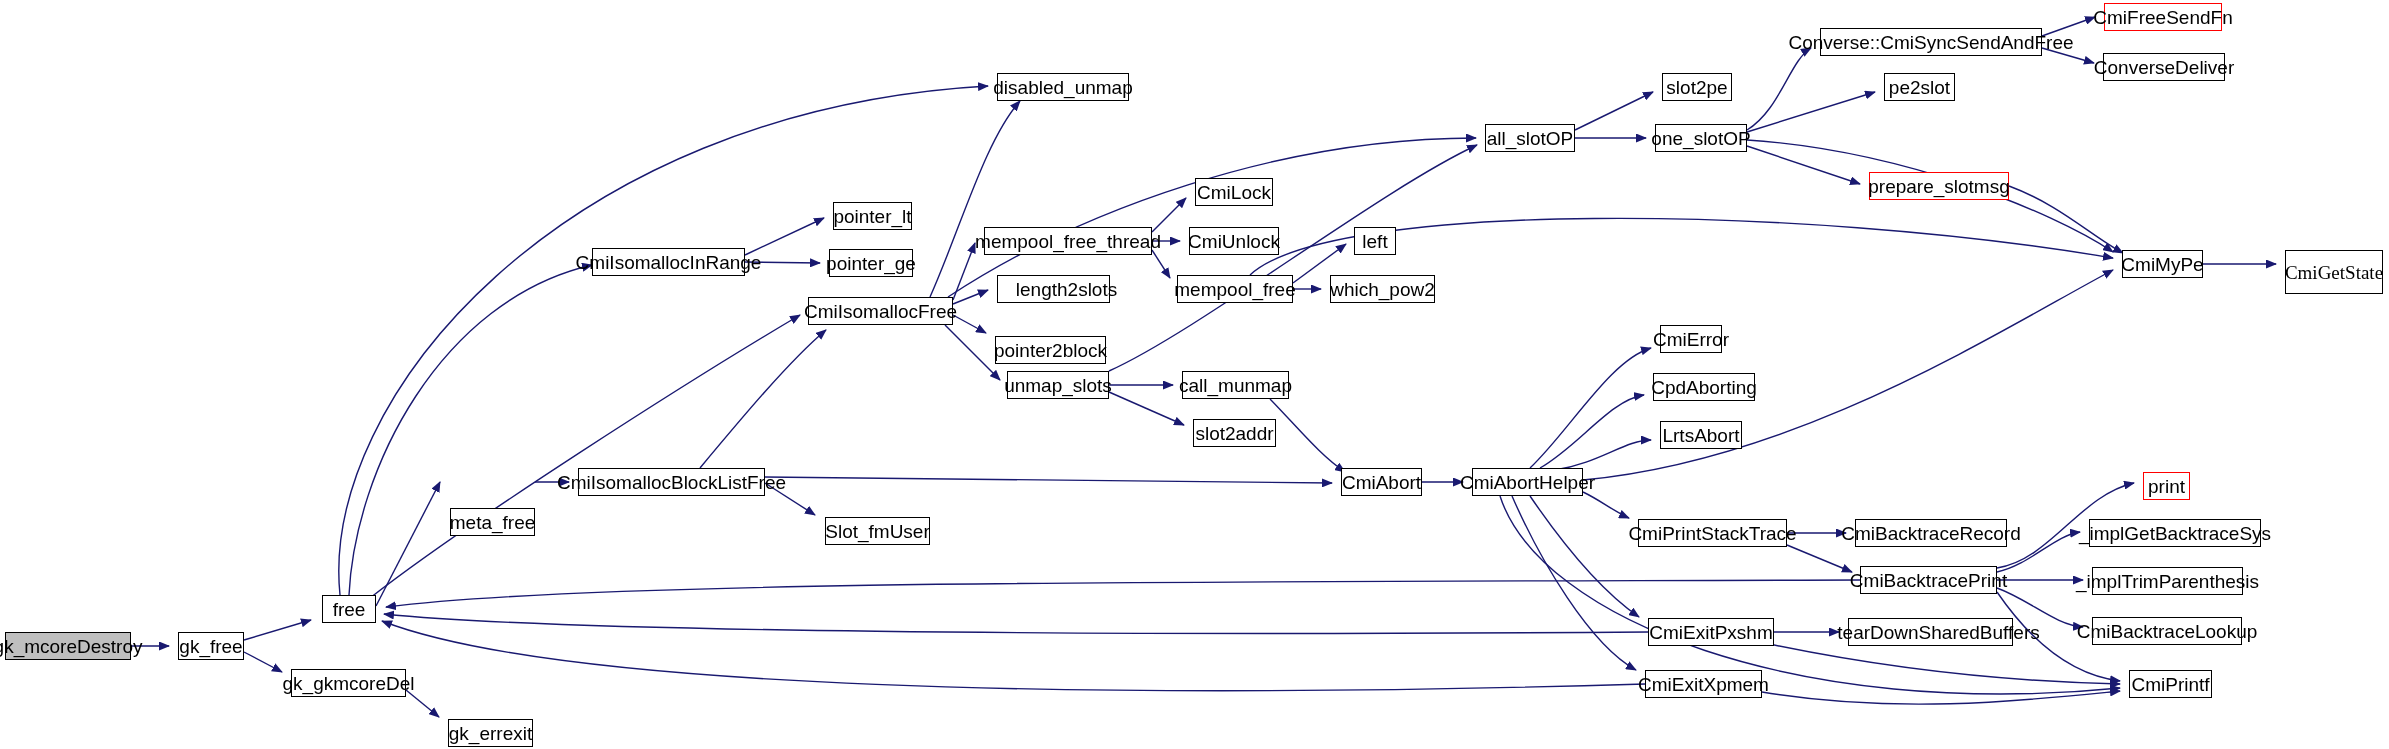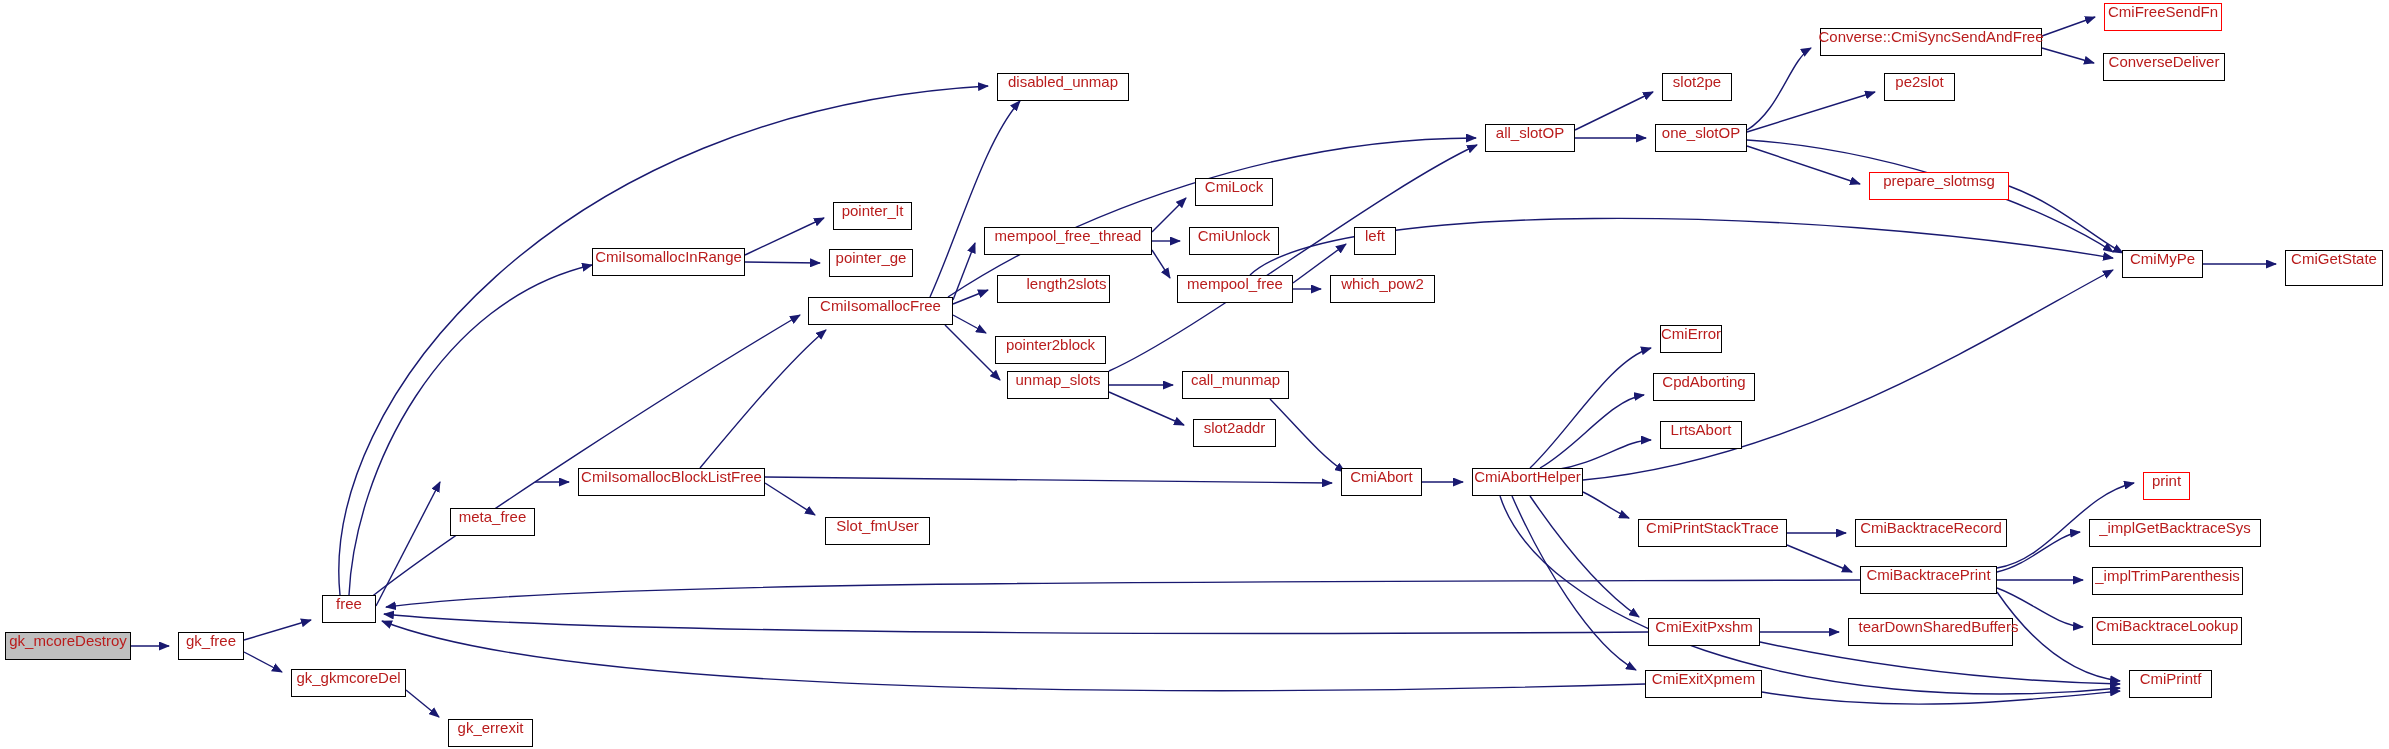--- a/index.html
+++ b/index.html
@@ -11,25 +11,25 @@
     background:#ffffff;
     font-family:"Liberation Sans","DejaVu Sans",sans-serif;
     overflow:hidden;
   }
   #edges{position:absolute;left:0;top:0;width:2389px;height:749px;}
   .node{
     position:absolute;
     box-sizing:border-box;
     border:1px solid #000000;
     background:#ffffff;
-    color:#b91c1c;
-    font-size:15px;
+    color:#000000;
+    font-size:19px;
     line-height:1;
     display:flex;
-    align-items:flex-start;
+    align-items:center;
     justify-content:center;
     white-space:nowrap;
     letter-spacing:0px;
     z-index:5;
   }
   .node.red{border-color:#ff0000;}
   .node.root{background:#bfbfbf;border-color:#000000;}
   .node span{display:block;transform:translateY(-0.5px);}
 </style>
 </head>
@@ -218,42 +218,42 @@
     </div>
     <div class="node red" style="left: 2104px; top: 3px; width: 118px; height: 28px;">
       <span>CmiFreeSendFn</span>
     </div>
     <div class="node" style="left: 2103px; top: 53px; width: 122px; height: 28px;">
       <span>ConverseDeliver</span>
     </div>
     <div class="node" style="left: 2122px; top: 250px; width: 81px; height: 28px;">
       <span>CmiMyPe</span>
     </div>
-    <div class="node" style="left: 2285px; top: 250px; width: 98px; height: 36px;">
+    <div class="node" style="left: 2285px; top: 250px; width: 98px; height: 44px; font-family: Liberation Serif, serif;">
       <span>CmiGetState</span>
     </div>
     <div class="node" style="left: 1660px; top: 325px; width: 62px; height: 28px;">
       <span>CmiError</span>
     </div>
     <div class="node" style="left: 1653px; top: 373px; width: 102px; height: 28px;">
       <span>CpdAborting</span>
     </div>
     <div class="node" style="left: 1660px; top: 421px; width: 82px; height: 28px;">
       <span>LrtsAbort</span>
     </div>
     <div class="node" style="left: 1638px; top: 519px; width: 149px; height: 28px;">
       <span>CmiPrintStackTrace</span>
     </div>
     <div class="node" style="left: 1855px; top: 519px; width: 152px; height: 28px;">
       <span>CmiBacktraceRecord</span>
     </div>
     <div class="node" style="left: 1860px; top: 566px; width: 137px; height: 28px;">
       <span>CmiBacktracePrint</span>
     </div>
-    <div class="node" style="left: 1648px; top: 618px; width: 112px; height: 28px;">
+    <div class="node" style="left: 1648px; top: 618px; width: 126px; height: 28px;">
       <span>CmiExitPxshm</span>
     </div>
     <div class="node" style="left: 1848px; top: 618px; width: 165px; height: 28px; padding-left: 16px;">
       <span>tearDownSharedBuffers</span>
     </div>
     <div class="node" style="left: 1645px; top: 670px; width: 117px; height: 28px;">
       <span>CmiExitXpmem</span>
     </div>
     <div class="node red" style="left: 2143px; top: 472px; width: 47px; height: 28px;">
       <span>print</span>

